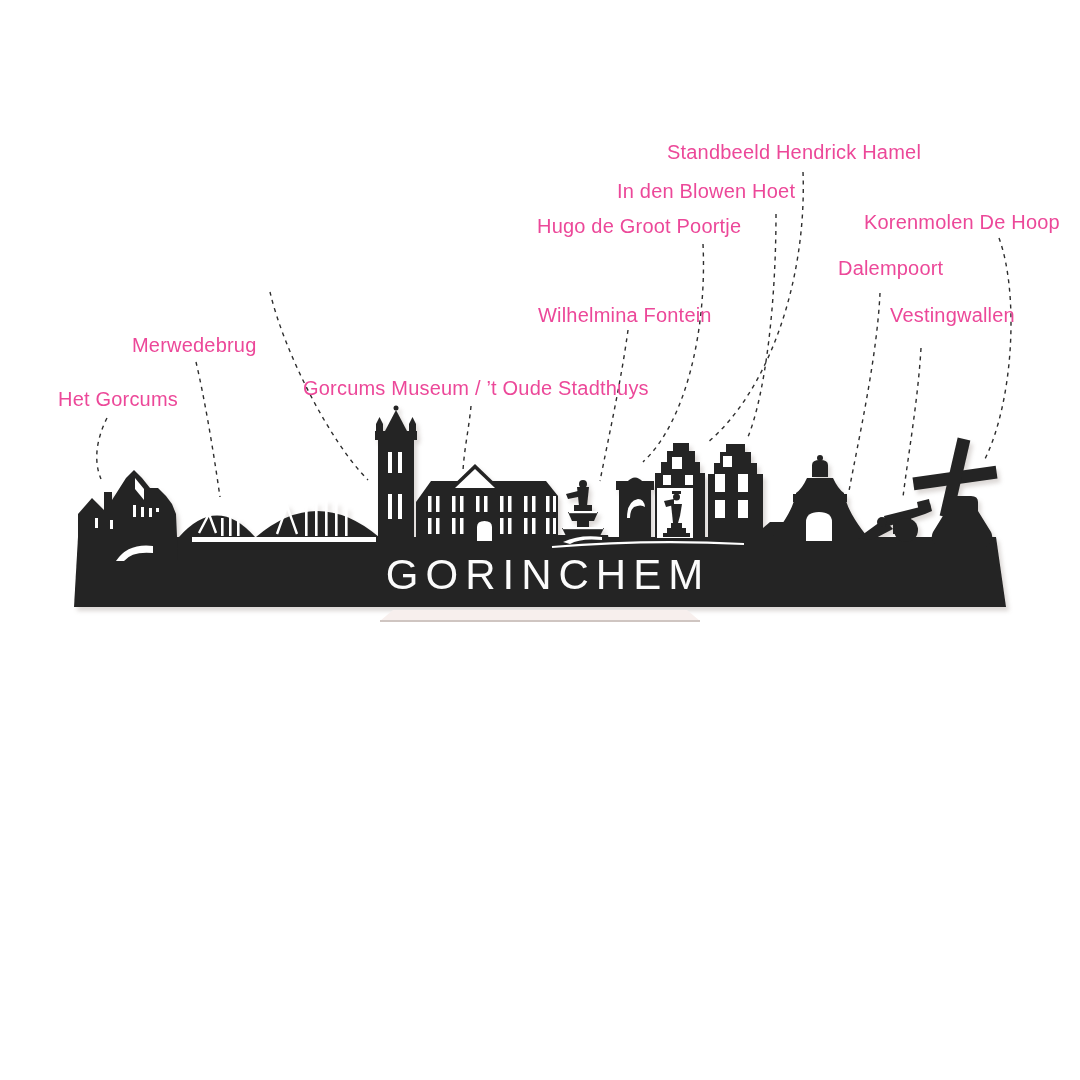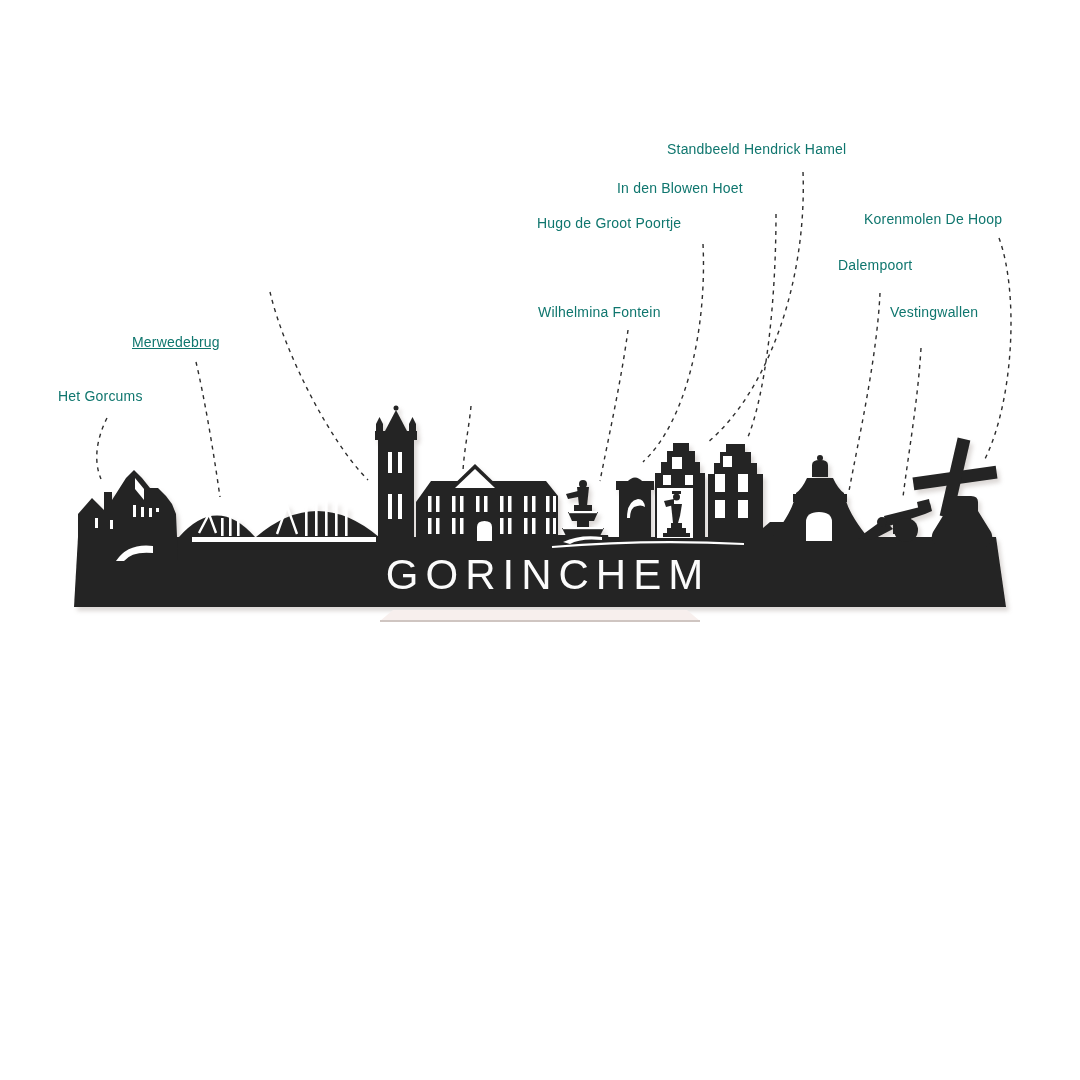--- a/index.html
+++ b/index.html
@@ -6,22 +6,22 @@
   body{
     width:1080px;height:1080px;
     background:#ffffff;
     font-family:"Liberation Sans", sans-serif;
     position:relative;overflow:hidden;
   }
   .scene{position:relative;width:1080px;height:1080px;}
   .scene svg{position:absolute;left:0;top:0;}
   .label{
     position:absolute;
-    font-size:14px;
-    color:#0f766e;
+    font-size:20px;
+    color:#ec4899;
     white-space:nowrap;
     letter-spacing:0.2px;
   }
   .leader{
     fill:none;
     stroke:#2e2e2e;
     stroke-width:1.4;
     stroke-dasharray:4 4.5;
   }
   .sil{fill:#242424;}
@@ -212,21 +212,22 @@
       <text class="city-name" x="548" y="589" text-anchor="middle">GORINCHEM</text>
     </g>
 
     <g>
       <polygon fill="#f7efed" points="393,610 687,610 700,621 380,621"></polygon>
       <path d="M380,621 L700,621" stroke="#cfc5c1" stroke-width="2" fill="none"></path>
     </g>
   </svg>
 
   <div class="label" style="left:58px;  top:388px;">Het Gorcums</div>
-  <div class="label" style="left:132px; top:334px;text-decoration:underline;">Merwedebrug</div>
+  <div class="label" style="left:132px; top:334px;">Merwedebrug</div>
+  <div class="label" style="left:303px; top:377px;">Gorcums Museum / ’t Oude Stadthuys</div>
   <div class="label" style="left:538px; top:304px;">Wilhelmina Fontein</div>
   <div class="label" style="left:537px; top:215px;">Hugo de Groot Poortje</div>
   <div class="label" style="left:617px; top:180px;">In den Blowen Hoet</div>
   <div class="label" style="left:667px; top:141px;">Standbeeld Hendrick Hamel</div>
   <div class="label" style="left:864px; top:211px;">Korenmolen De Hoop</div>
   <div class="label" style="left:838px; top:257px;">Dalempoort</div>
   <div class="label" style="left:890px; top:304px;">Vestingwallen</div>
 
 </div>
 

